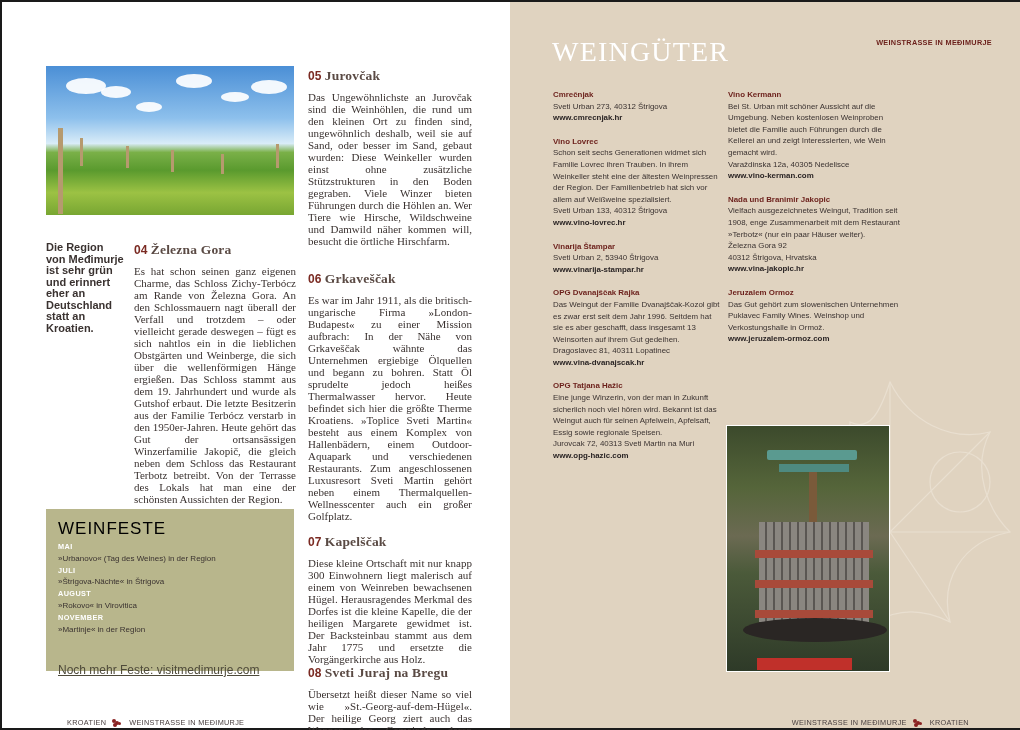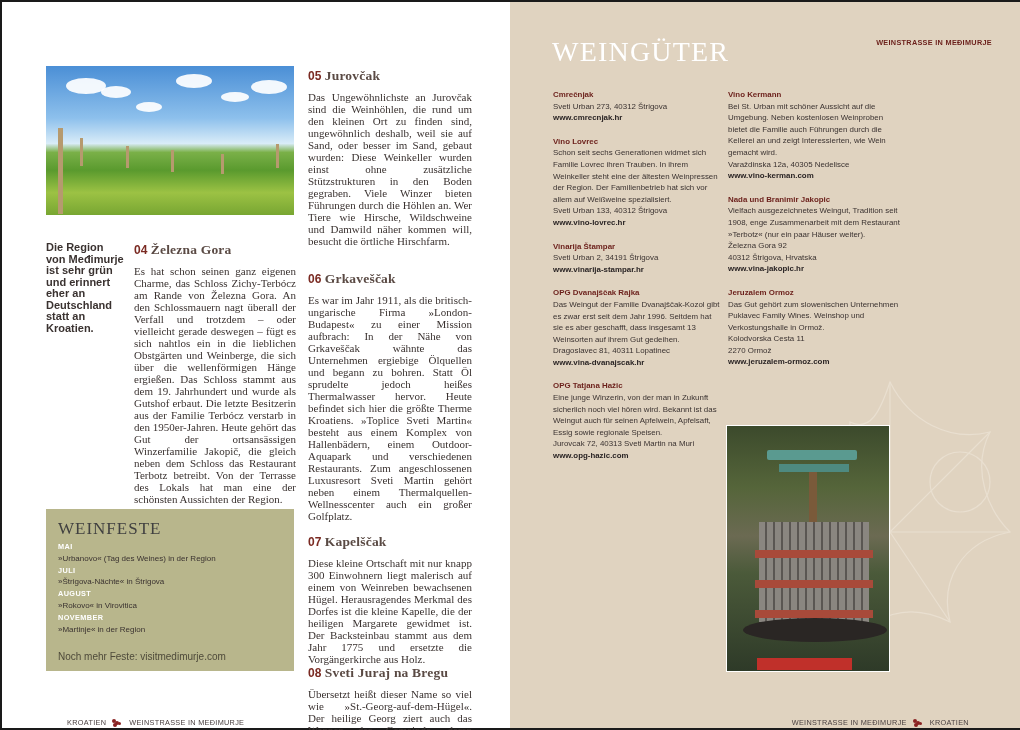--- a/index.html
+++ b/index.html
@@ -14,25 +14,25 @@
   .photo-vineyard{position:absolute;left:44px;top:64px;width:248px;height:149px;overflow:hidden;
     background:linear-gradient(180deg,#4b8fd6 0%,#8dc0ec 35%,#d9ecf8 52%,#7ab048 58%,#5a9a2e 70%,#9cc244 85%,#78a632 100%);}
   .cloud{position:absolute;background:#fff;border-radius:50%;opacity:.92;}
   .post{position:absolute;background:#b69a6e;width:3px;}
   .caption{position:absolute;left:44px;top:240px;width:80px;font-size:11px;line-height:11.5px;font-weight:bold;color:#3a3230;}
 
   .col-a{position:absolute;left:132px;top:240px;width:162px;}
   .col-b{position:absolute;left:306px;top:66px;width:164px;}
 
   .fest-box{position:absolute;left:44px;top:507px;width:248px;height:162px;background:#b8b68c;}
-  .fest-title{position:absolute;left:12px;top:10px;font-family:Liberation Serif, serif;font-size:17px;color:#404040;letter-spacing:1px;}
+  .fest-title{position:absolute;left:12px;top:10px;font-family:Liberation Sans, sans-serif;font-size:17px;color:#000000;letter-spacing:1px;}
   .fest-list{position:absolute;left:12px;top:32px;width:230px;}
   .fest-month{font-size:7.3px;font-weight:bold;color:#ffffff;letter-spacing:.4px;line-height:11.8px;}
   .fest-event{font-size:8px;color:#3a3230;line-height:11.8px;}
-  .fest-more{position:absolute;left:12px;top:142px;font-size:10px;color:#4e4a3a;}
+  .fest-more{position:absolute;left:12px;top:154px;font-size:12px;color:#4e4a3a;text-decoration:underline;}
 
   .footer-left{position:absolute;left:46px;top:697px;font-size:7.3px;color:#4a4040;letter-spacing:.3px;display:flex;align-items:center;gap:6px;}
   .footer-right{position:absolute;right:46px;top:697px;font-size:7.3px;color:#4a4040;letter-spacing:.3px;display:flex;align-items:center;gap:6px;}
   .page-num{font-weight:bold;color:#2c2424;margin-top:38px;}
   .grape{display:inline-block;width:11px;height:8px;position:relative;}
   .grape i{position:absolute;width:4px;height:4px;border-radius:50%;background:#8a2222;}
 
   .right-title{position:absolute;left:42px;top:34px;font-family:"Liberation Serif",serif;font-size:28px;color:#ffffff;letter-spacing:1.2px;}
   .right-kicker{position:absolute;right:42px;top:36px;font-size:7.3px;font-weight:bold;color:#6b1f1a;letter-spacing:.3px;}
 
@@ -145,21 +145,21 @@
         <div class="w-url">www.cmrecnjak.hr</div>
       </div>
       <div class="winery">
         <div class="w-name">Vino Lovrec</div>
         <div class="w-desc">Schon seit sechs Generationen widmet sich Familie Lovrec ihren Trauben. In ihrem Weinkeller steht eine der ältesten Weinpressen der Region. Der Familienbetrieb hat sich vor allem auf Weißweine spezialisiert.</div>
         <div class="w-desc">Sveti Urban 133, 40312 Štrigova</div>
         <div class="w-url">www.vino-lovrec.hr</div>
       </div>
       <div class="winery">
         <div class="w-name">Vinarija Štampar</div>
-        <div class="w-desc">Sveti Urban 2, 34191 Štrigova</div>
+        <div class="w-desc">Sveti Urban 2, 53940 Štrigova</div>
         <div class="w-url">www.vinarija-stampar.hr</div>
       </div>
       <div class="winery">
         <div class="w-name">OPG Dvanajščak Rajka</div>
         <div class="w-desc">Das Weingut der Familie Dvanajščak-Kozol gibt es zwar erst seit dem Jahr 1996. Seitdem hat sie es aber geschafft, dass insgesamt 13 Weinsorten auf ihrem Gut gedeihen.</div>
         <div class="w-desc">Dragoslavec 81, 40311 Lopatinec</div>
         <div class="w-url">www.vina-dvanajscak.hr</div>
       </div>
       <div class="winery">
         <div class="w-name">OPG Tatjana Hažic</div>
@@ -179,22 +179,20 @@
       <div class="winery">
         <div class="w-name">Nada und Branimir Jakopic</div>
         <div class="w-desc">Vielfach ausgezeichnetes Weingut, Tradition seit 1908, enge Zusammenarbeit mit dem Restaurant »Terbotz« (nur ein paar Häuser weiter).</div>
         <div class="w-desc" style="white-space:pre-line;">Železna Gora 92
 40312 Štrigova, Hrvatska</div>
         <div class="w-url">www.vina-jakopic.hr</div>
       </div>
       <div class="winery">
         <div class="w-name">Jeruzalem Ormoz</div>
         <div class="w-desc">Das Gut gehört zum slowenischen Unternehmen Puklavec Family Wines. Weinshop und Verkostungshalle in Ormož.</div>
-        <div class="w-desc" style="white-space:pre-line;">Kolodvorska Cesta 11
-2270 Ormož</div>
         <div class="w-url">www.jeruzalem-ormoz.com</div>
       </div>
     </div>
 
     <div class="photo-press">
       <div style="position:absolute;left:40px;top:24px;width:90px;height:10px;background:#5a9a90;border-radius:2px;"></div>
       <div style="position:absolute;left:52px;top:38px;width:70px;height:8px;background:#4e8a80;"></div>
       <div style="position:absolute;left:82px;top:46px;width:8px;height:50px;background:#7a5a3a;"></div>
       <div style="position:absolute;left:32px;top:96px;width:110px;height:100px;background:repeating-linear-gradient(90deg,#8a8680 0 6px,#5a5652 6px 8px);"></div>
       <div style="position:absolute;left:28px;top:124px;width:118px;height:8px;background:#a84a3a;"></div>

